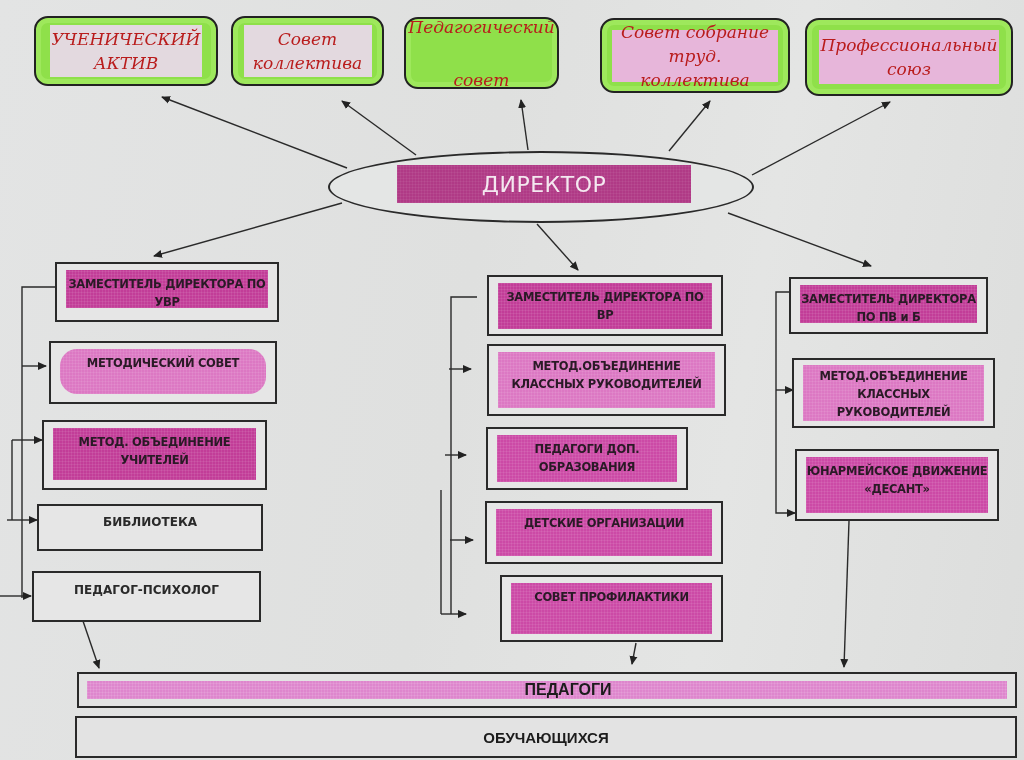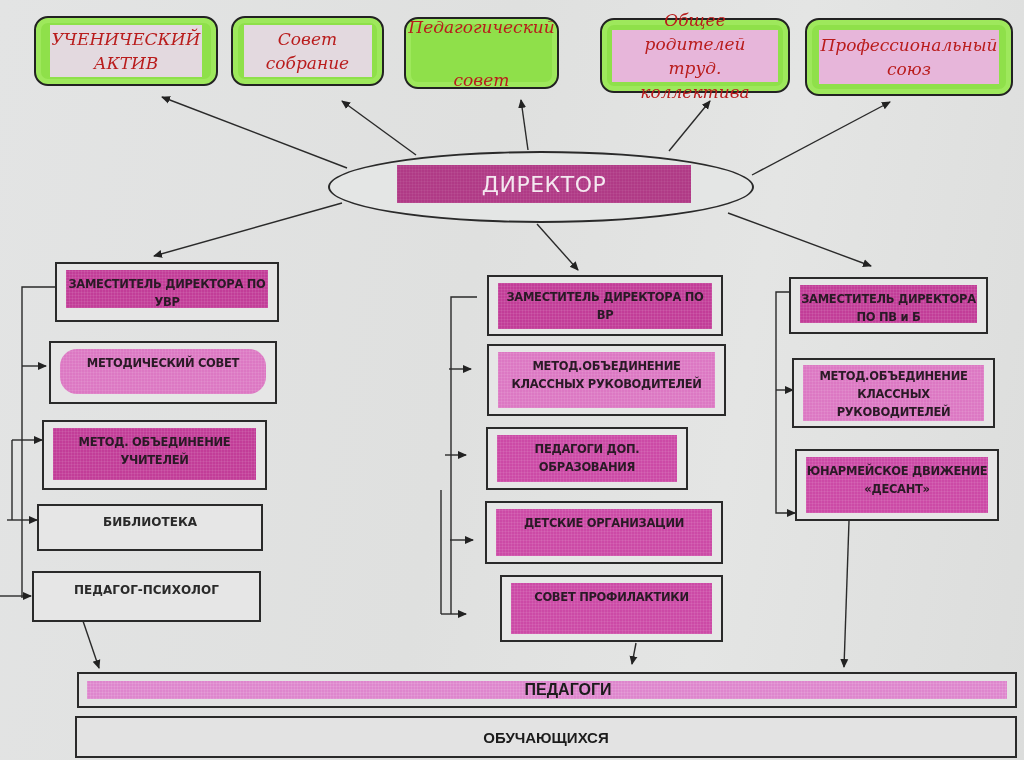--- a/index.html
+++ b/index.html
@@ -118,32 +118,32 @@
 
 <div class="abs green-box" style="left:34px;top:16px;width:184px;height:70px;">
   <div class="green-inner" style="width:152px;height:52px;">
     <span>УЧЕНИЧЕСКИЙ</span>
     <span>АКТИВ</span>
   </div>
 </div>
 <div class="abs green-box" style="left:231px;top:16px;width:153px;height:70px;">
   <div class="green-inner" style="width:128px;height:52px;">
     <span>Совет</span>
-    <span>собрание</span>
+    <span>коллектива</span>
   </div>
 </div>
 <div class="abs green-box" style="left:404px;top:17px;width:155px;height:72px;">
   <div class="green-inner lime" style="width:130px;height:52px;">
     <span>Педагогический</span>
     <span>совет</span>
   </div>
 </div>
 <div class="abs green-box" style="left:600px;top:18px;width:190px;height:75px;">
   <div class="green-inner pink" style="width:166px;height:52px;">
-    <span>Общее родителей</span>
+    <span>Совет собрание</span>
     <span>труд. коллектива</span>
   </div>
 </div>
 <div class="abs green-box" style="left:805px;top:18px;width:208px;height:78px;">
   <div class="green-inner pink" style="width:180px;height:54px;">
     <span>Профессиональный</span>
     <span>союз</span>
   </div>
 </div>
 

